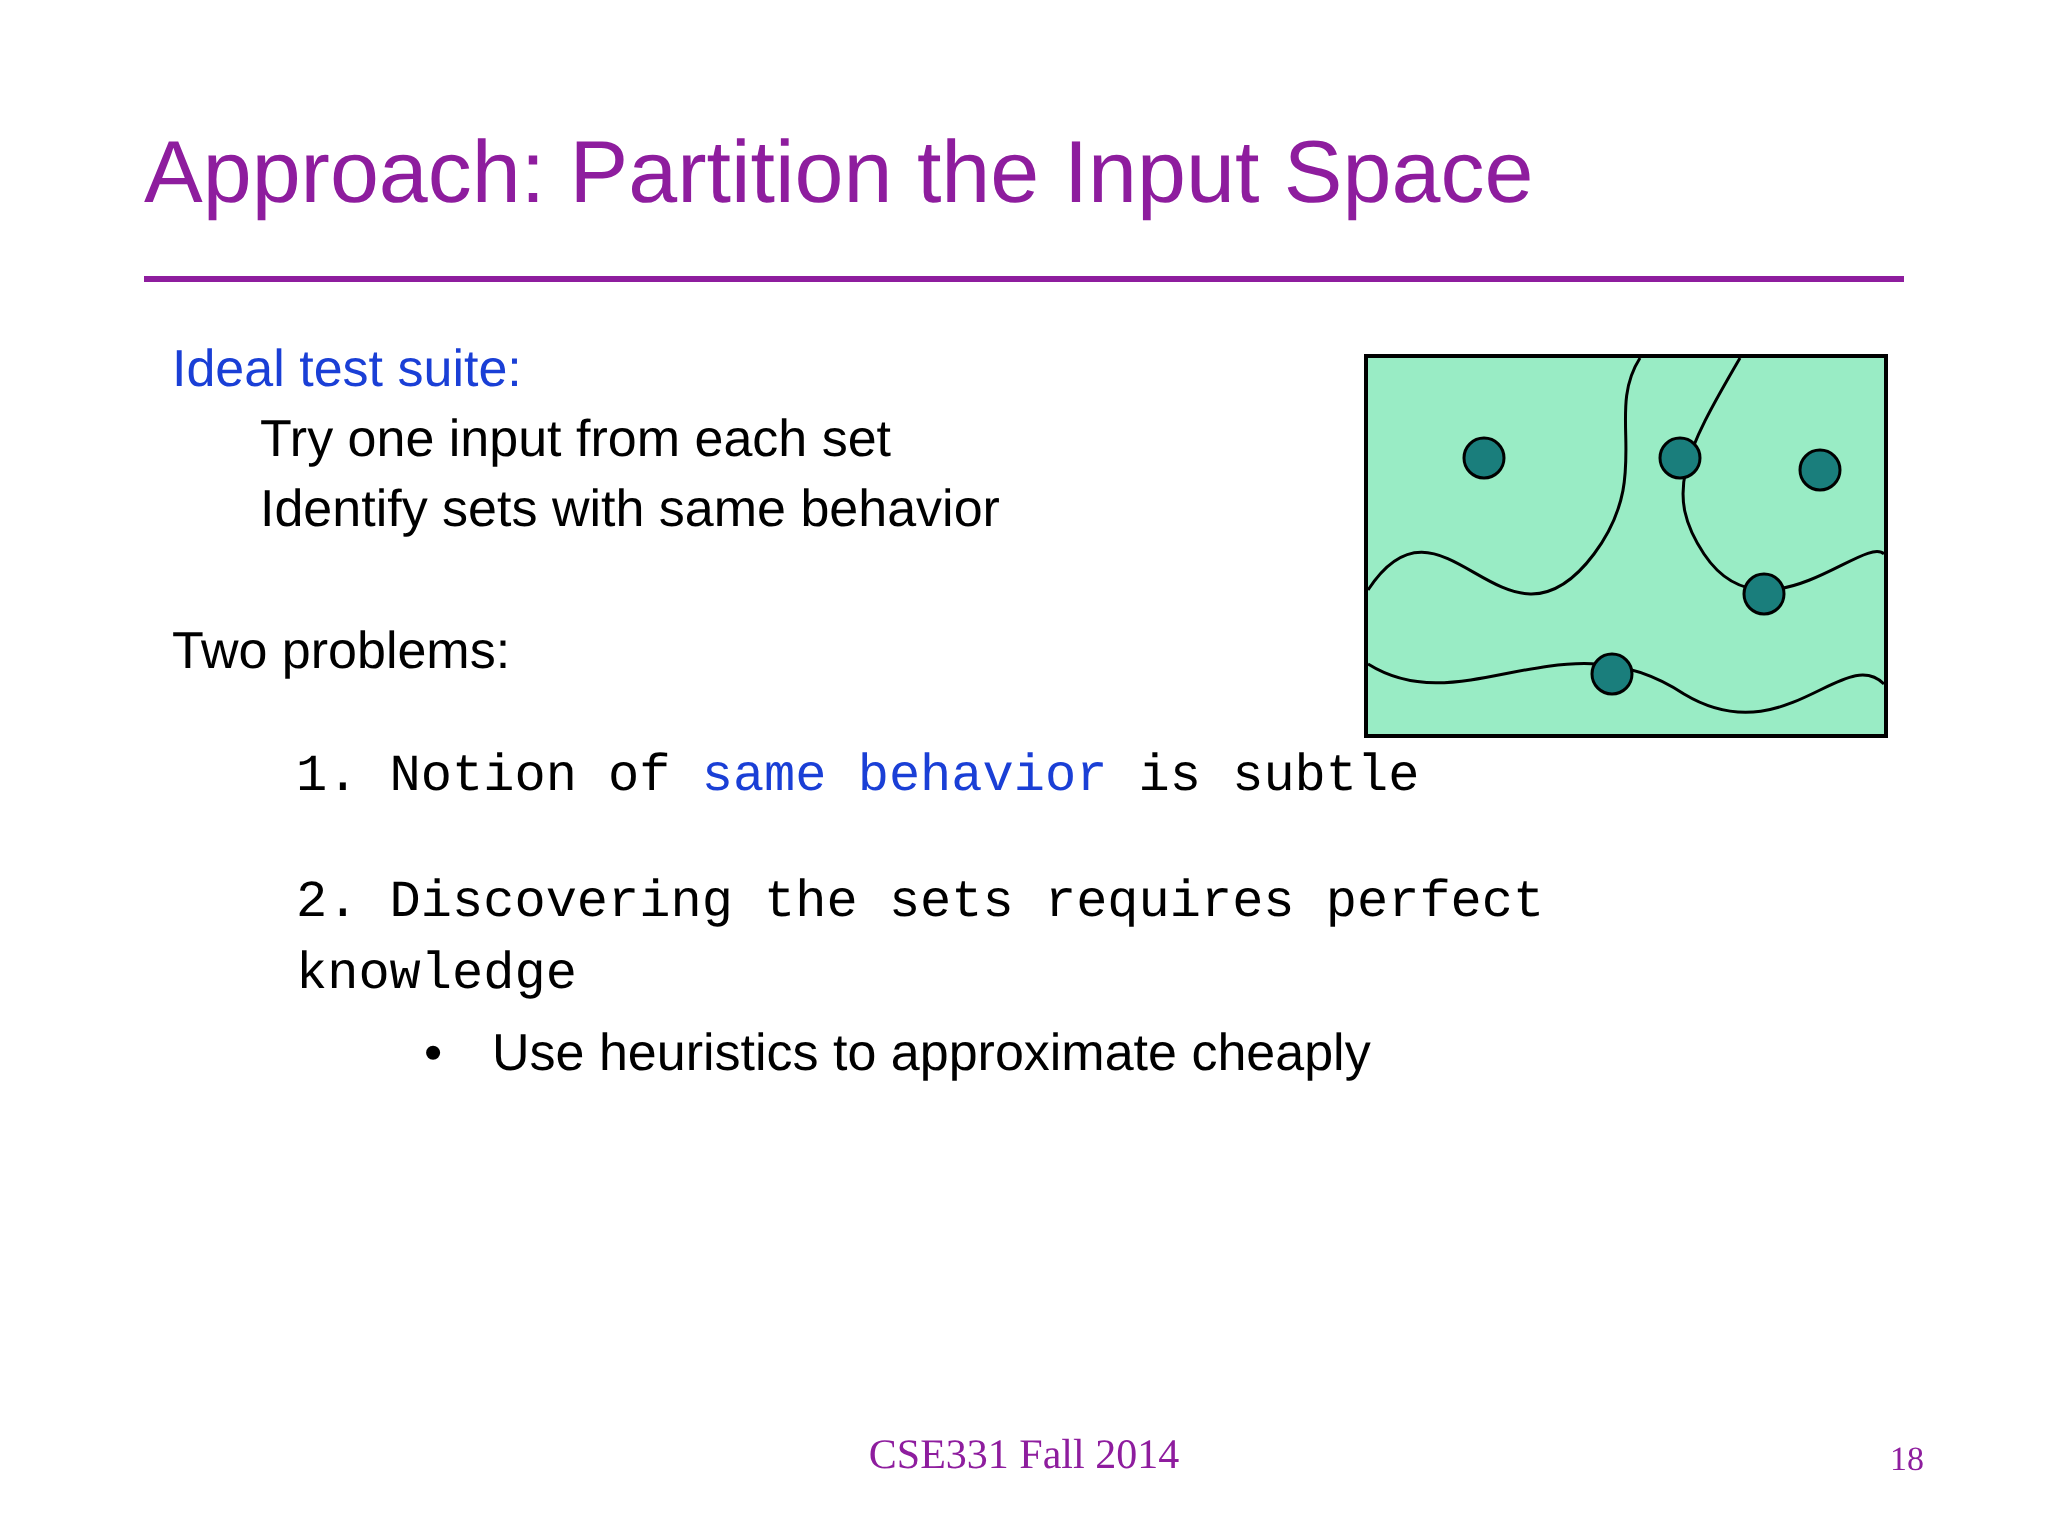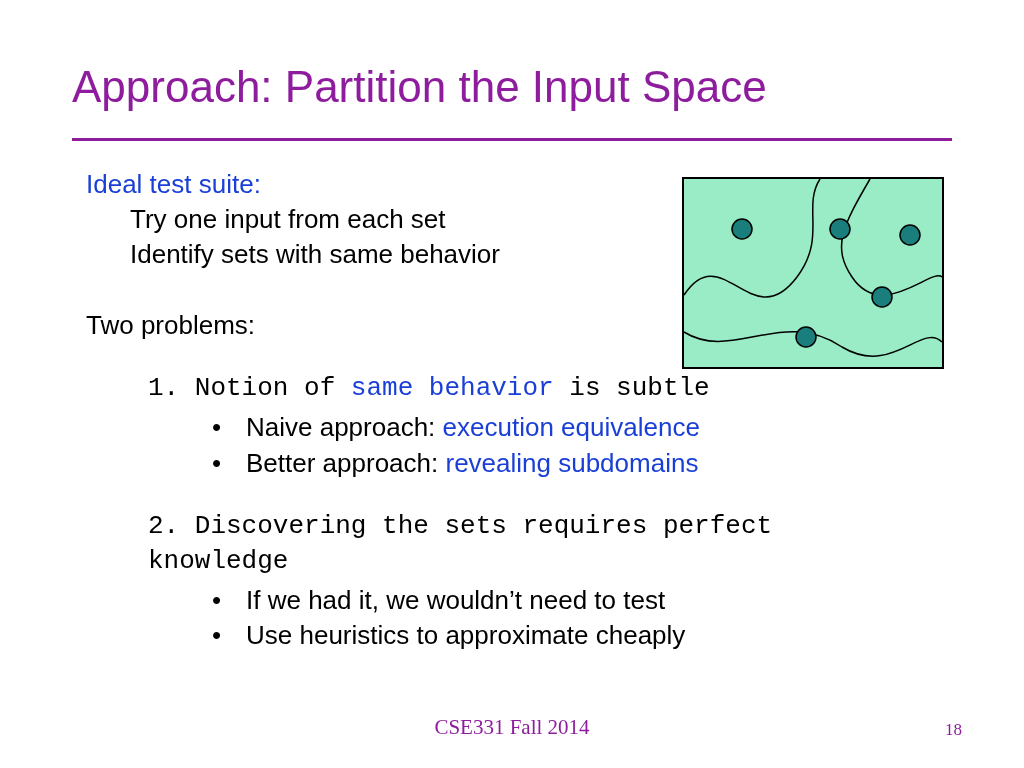--- a/index.html
+++ b/index.html
@@ -105,30 +105,25 @@
 
     <div class="gap-lg"></div>
 
     <div>Two problems:</div>
 
     <div class="gap-md"></div>
 
     <div class="indent2">
       <span>1. Notion of </span><span class="blue">same behavior</span><span> is subtle</span>
     </div>
-    <ul class="bullet-list">
-      <li><span>Naive approach: </span><span class="blue">execution equivalence</span></li>
-      <li><span>Better approach: </span><span class="blue">revealing subdomains</span></li>
-    </ul>
 
     <div class="gap-md"></div>
 
     <div class="indent2">2. Discovering the sets requires perfect knowledge</div>
     <ul class="bullet-list">
-      <li>If we had it, we wouldn’t need to test</li>
       <li>Use heuristics to approximate cheaply</li>
     </ul>
 
   </div>
 
   <div class="diagram">
     <svg width="262" height="192" viewBox="0 0 262 192">
       <rect x="1" y="1" width="260" height="190" stroke-width="2" stroke="#000" fill="#99ecc5"></rect>
 
       <path d="M 2 118 C 40 60, 70 160, 115 100 C 145 60, 120 30, 138 2" fill="none" stroke="#000" stroke-width="1.5"></path>

